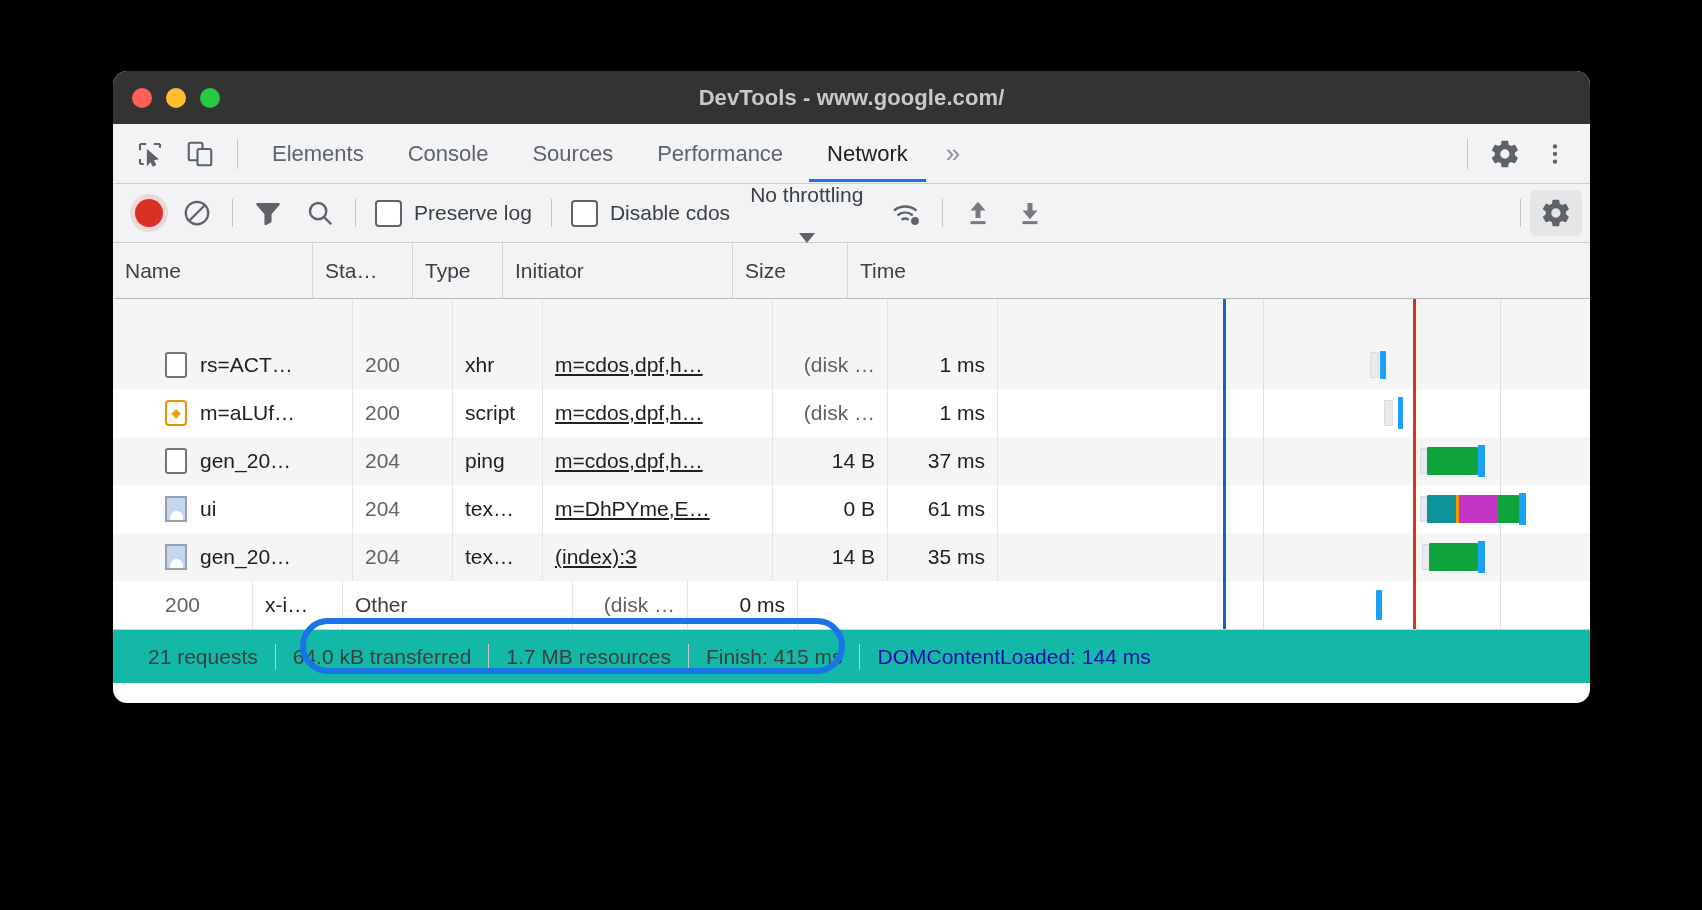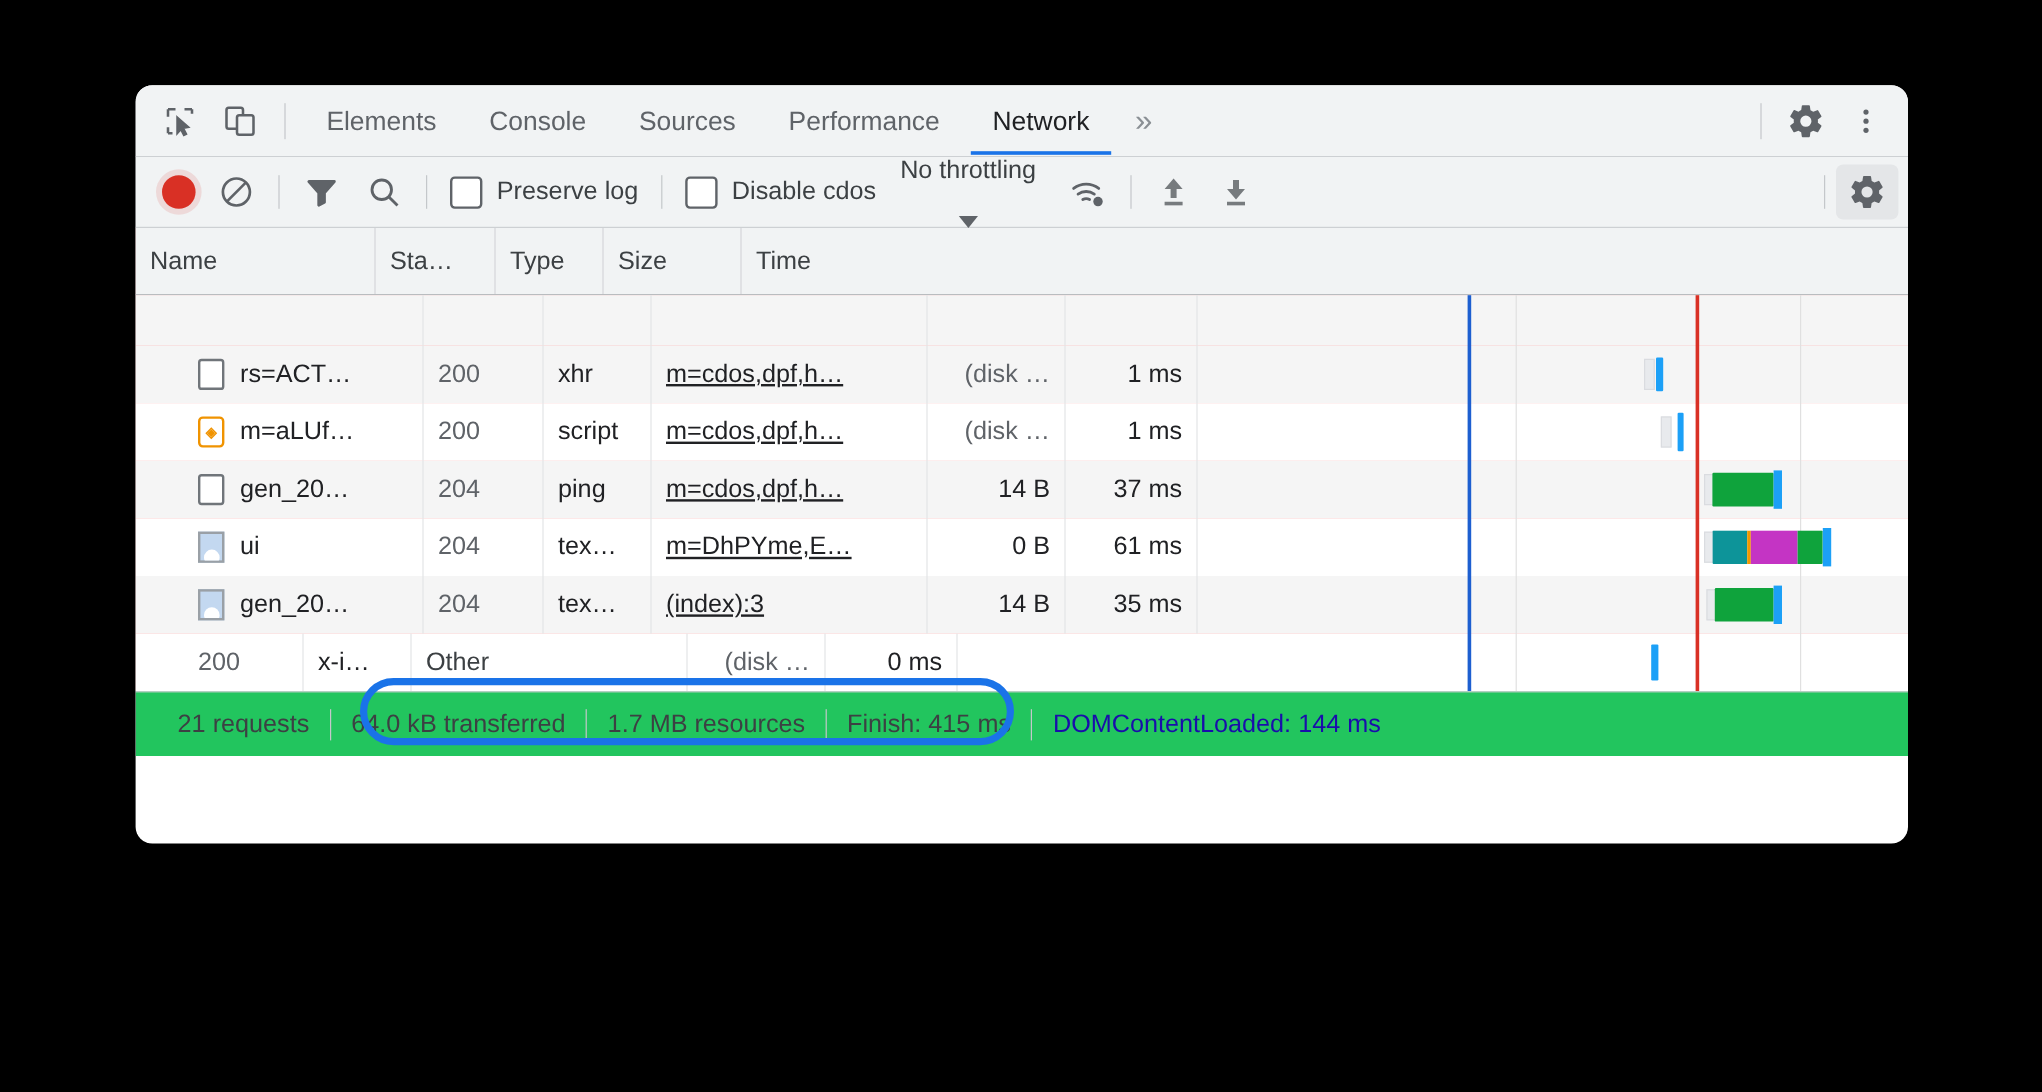--- a/index.html
+++ b/index.html
@@ -136,21 +136,21 @@
   }
   .gear-active {
     background: #e4e6e8;
     border-radius: 6px;
   }
   .toolbar-right { margin-left: auto; display: flex; align-items: center; padding-right: 8px; }
 
   
   .grid {
     position: relative;
-    background: #fca5a5;
+    background: #ec4899;
   }
   .grid-header {
     display: flex;
     height: 55px;
     background: #f1f3f4;
     border-bottom: 1px solid #b9bcbf;
     font-size: 21px; color: #3c4043;
   }
   .gh {
     display: flex; align-items: center;
@@ -233,21 +233,21 @@
   .wf-stub {
     position: absolute; top: 50%; transform: translateY(-50%);
     width: 9px; height: 26px; background: #e8eaed; border: 1px solid #dadce0;
     box-sizing: border-box;
   }
 
   
   .statusbar {
     display: flex; align-items: center;
     height: 53px;
-    background: #22c55e;
+    background: #14b8a6;
     border-top: 1px solid #cdd0d3;
     font-size: 21px; color: #3c4043;
     padding-left: 18px;
     position: relative;
   }
   .sb-item { padding: 0 17px; white-space: nowrap; }
   .sb-sep { width: 1px; height: 26px; background: #c4c7ca; }
   .sb-item.blue { color: #1a0dab; }
   .highlight-ring {
     position: absolute;
@@ -258,20 +258,28 @@
     box-sizing: border-box;
     pointer-events: none;
   }
 </style>
 </head>
 <body>
 
 <div id="stage">
   <div class="window">
 
+    <div class="titlebar">
+      <div class="traffic">
+        <div class="dot red"></div>
+        <div class="dot yellow"></div>
+        <div class="dot green"></div>
+      </div>
+      <div class="title-text">DevTools - www.google.com/</div>
+    </div>
 
     <div class="tabstrip">
       <div class="tool-icon-btn">
         <svg width="30" height="30" viewBox="0 0 24 24" fill="none" stroke="#5f6368" stroke-width="1.7">
           <path d="M4 4h5M4 4v5M20 4h-5M20 4v3"></path>
           <path d="M4 20h3M4 20v-4"></path>
           <path d="M10 9l8 7-3.6.7 2 3.9-1.9 1-2-3.9L10 20.5z" fill="#5f6368" stroke="#5f6368" stroke-width="1"></path>
         </svg>
       </div>
       <div class="tool-icon-btn">
@@ -391,20 +399,23 @@
 
       <div class="grid-header">
         <div class="gh" style="width:200px">
           <span>Name</span>
         </div>
         <div class="gh" style="width:100px">
           <span>Sta…</span>
         </div>
         <div class="gh" style="width:90px">
           <span>Type</span>
+        </div>
+        <div class="gh" style="width:230px">
+          <span>Initiator</span>
         </div>
         <div class="gh" style="width:115px">
           <span>Size</span>
         </div>
         <div class="gh" style="width:110px">
           <span>Time</span>
         </div>
       </div>
 
       <div class="rows">

